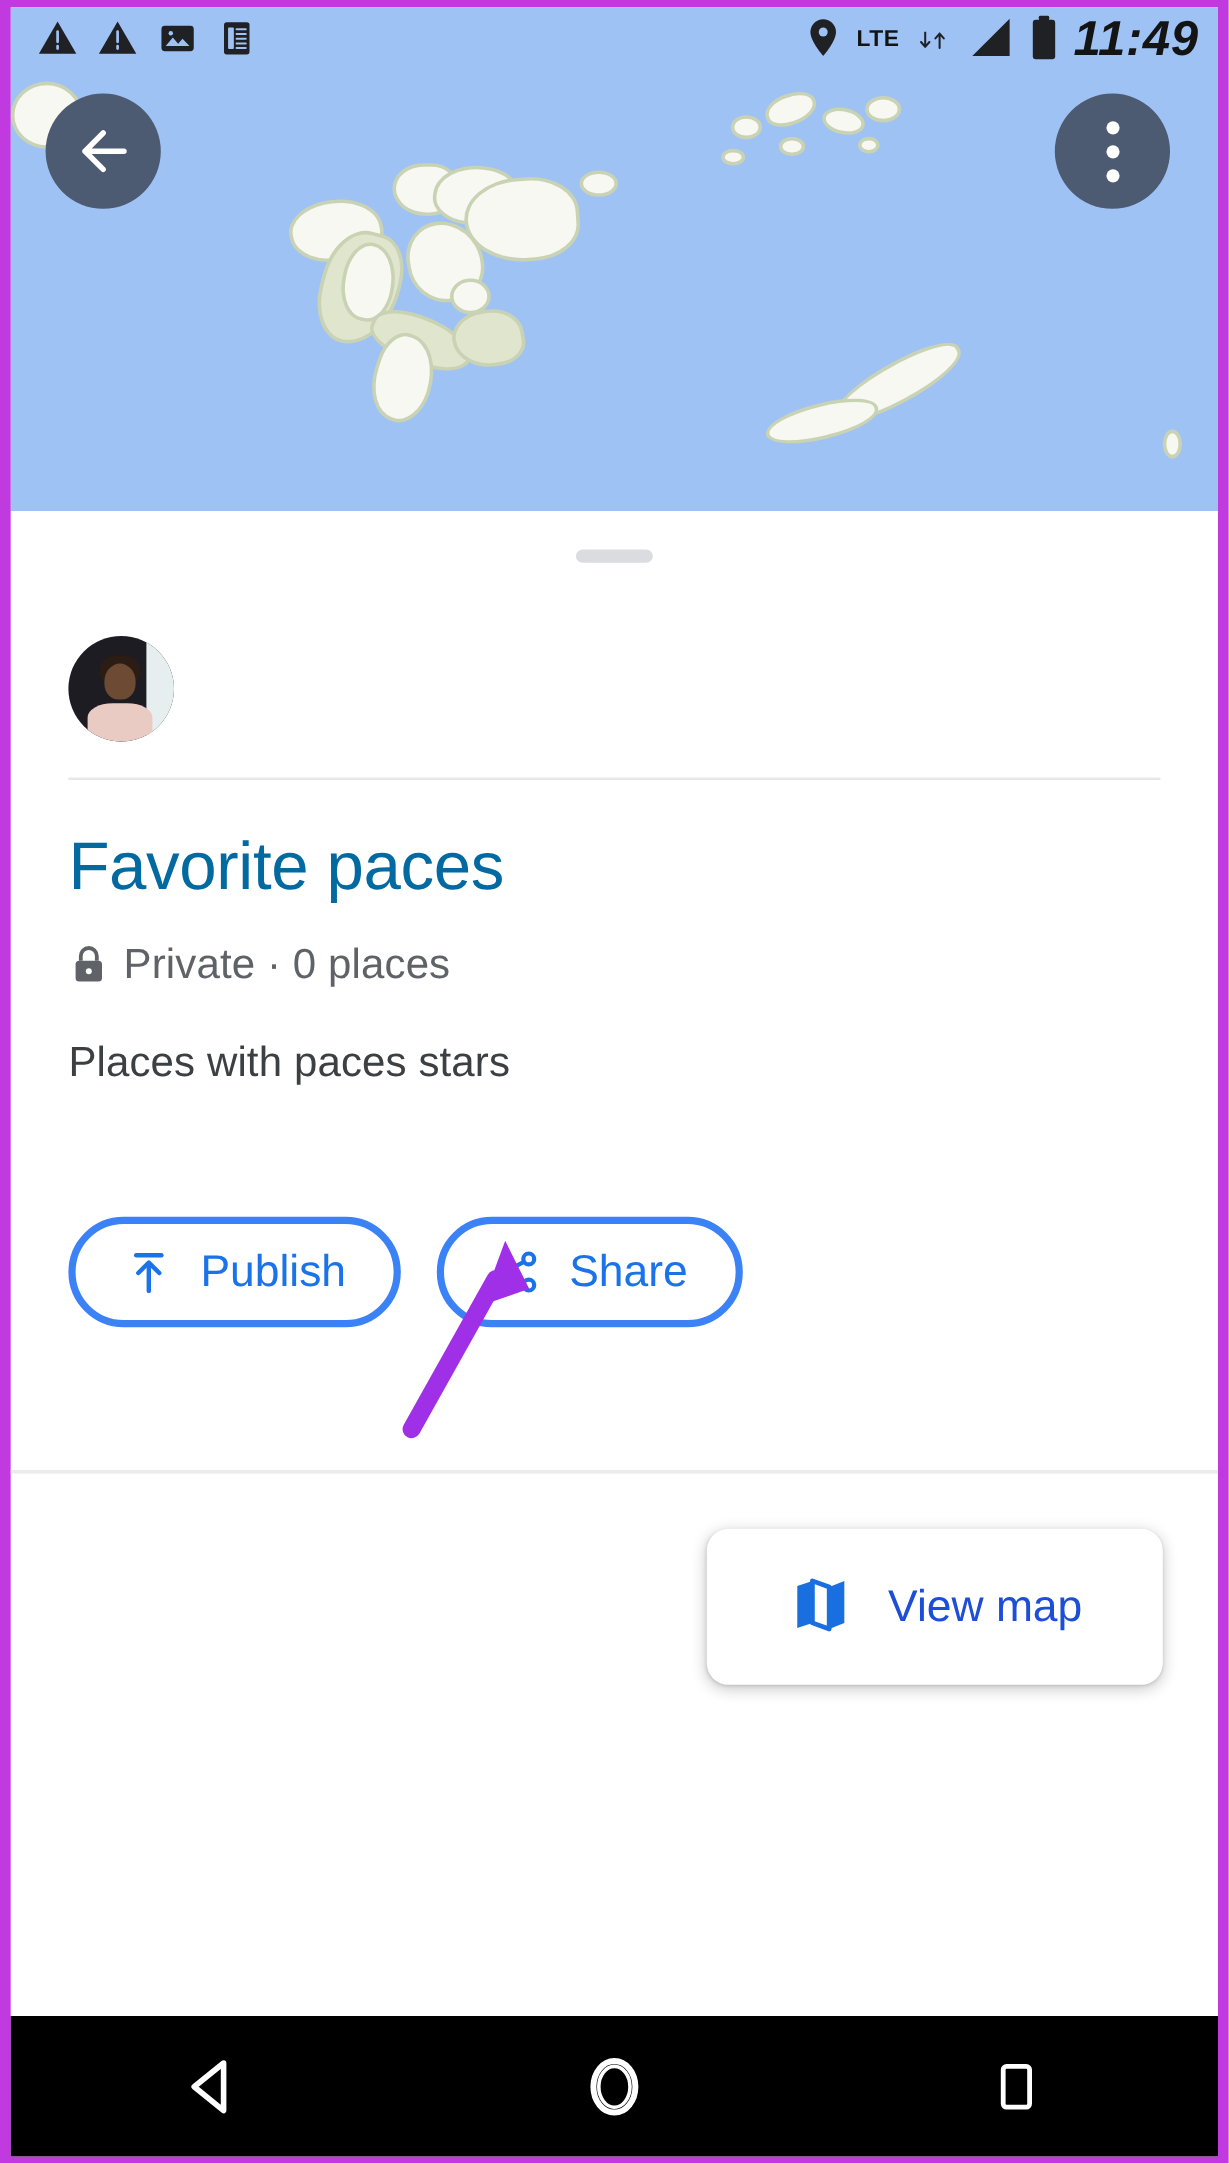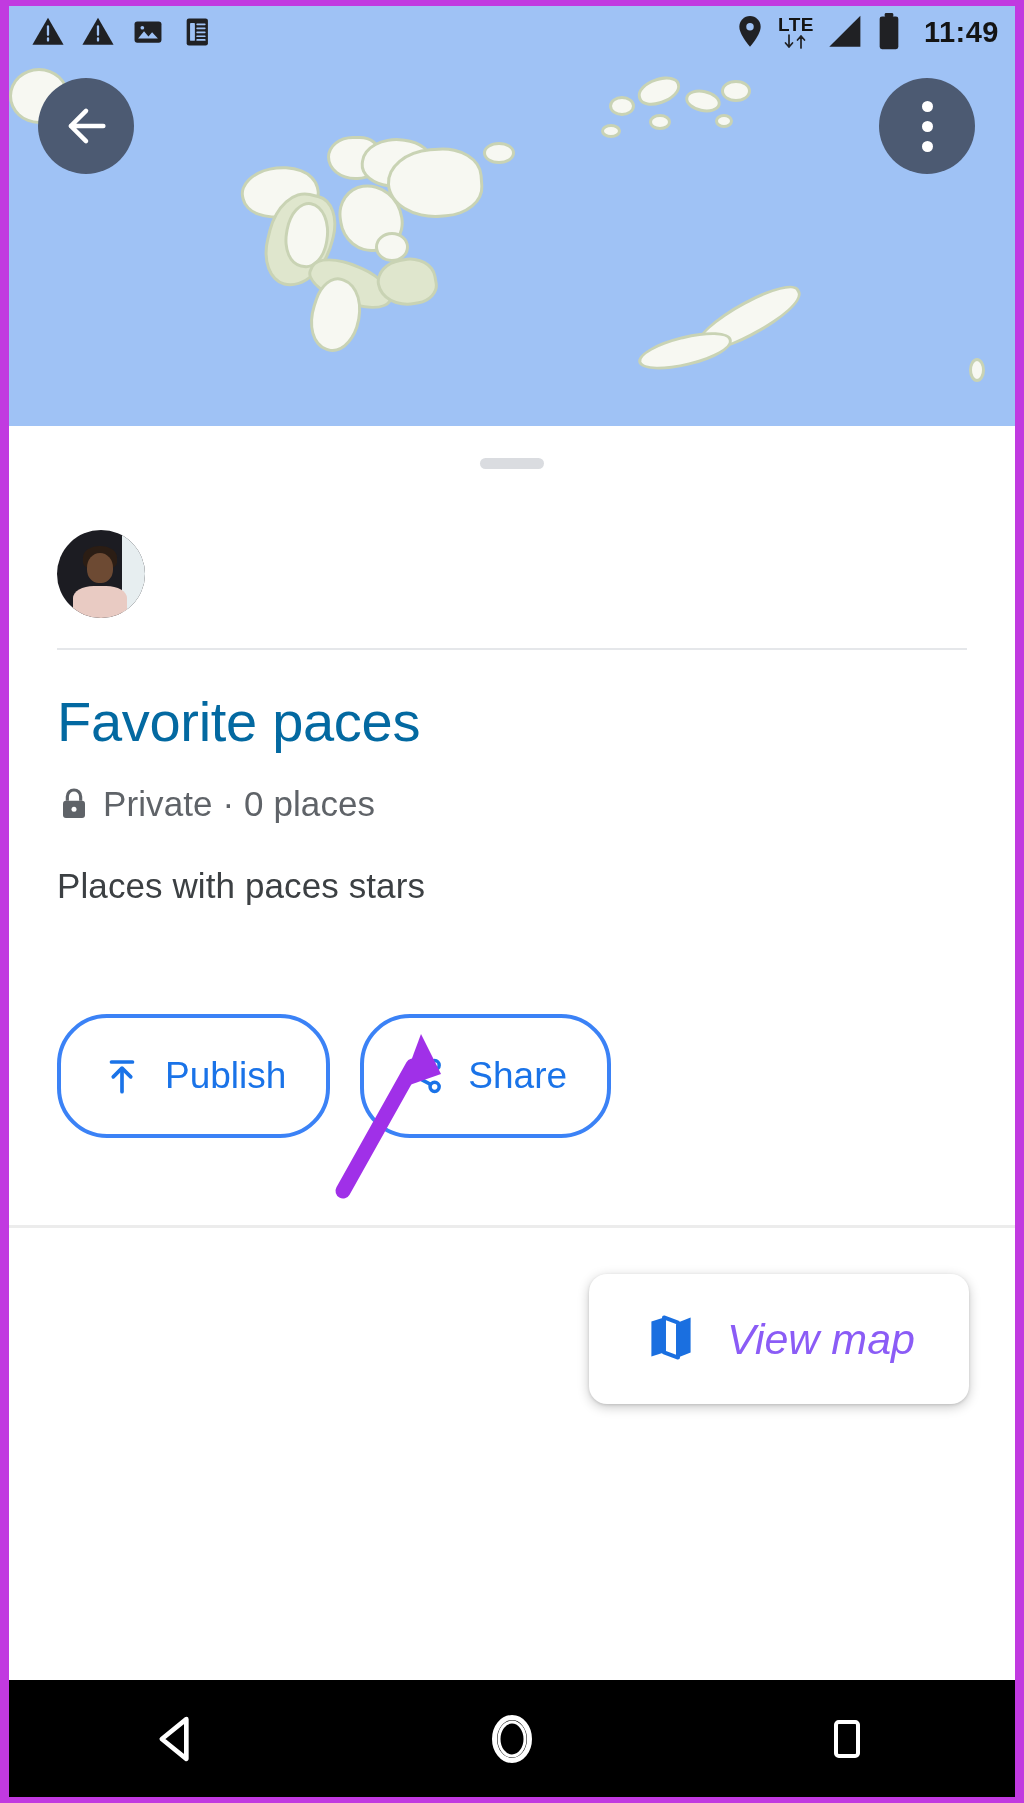--- a/index.html
+++ b/index.html
@@ -40,27 +40,28 @@
     position: absolute; left: 0; top: 0;
     width: 1006px; height: 52px;
     display: flex; align-items: center;
     padding: 0 16px 0 22px;
     z-index: 6;
   }
   #status-left { display: flex; align-items: center; gap: 16px; }
   #status-right { margin-left: auto; display: flex; align-items: center; gap: 12px; }
   .sb-icon { display: block; }
   #clock {
-    color: #141414; font-size: 29px; font-weight: bold;
-    letter-spacing: 0.5px; margin-left: 10px;
+    color: #141414; font-size: 41px; font-weight: bold;
+    letter-spacing: 0.5px; 
     font-family: "Liberation Sans", sans-serif;
+    font-style: italic;
   }
   #lte-wrap {
-    display: flex; flex-direction: column; align-items: center;
-    line-height: 1; margin-right: -2px;
+    display: flex; flex-direction: row; align-items: flex-end;
+    line-height: 1; margin-right: -2px; gap: 11px;
   }
   #lte-text { font-size: 19px; font-weight: bold; color: #141414; letter-spacing: .5px;}
 
   
   .map-fab {
     position: absolute;
     width: 96px; height: 96px;
     border-radius: 50%;
     background: #4c5a72;
     display: flex; align-items: center; justify-content: center;
@@ -129,42 +130,42 @@
     position: absolute; left: 48px; top: 440px;
     font-size: 35px; color: #3c4043; letter-spacing: 0.1px;
   }
 
   
   #actions {
     position: absolute; left: 48px; top: 588px;
     display: flex; gap: 30px; align-items: center;
   }
   .chip {
-    height: 124px; border-radius: 50px;
-    border: 4px solid #3b82f6; background: #fff;
+    height: 92px; border-radius: 50px;
+    border: 6px solid #3b82f6; background: #fff;
     display: flex; align-items: center; gap: 22px;
     padding: 0 40px;
     color: #1a73e8; font-size: 37px; font-weight: 500;
   }
   .chip .chip-ico { display: flex; align-items: center; }
 
   #divider-actions {
     position: absolute; left: 0; top: 799px;
     width: 1006px; height: 3px; background: #ececec;
   }
 
   
   #view-map-card {
     position: absolute; right: 46px; top: 848px;
     width: 380px; height: 130px;
     background: #ffffff; border-radius: 18px;
     box-shadow: 0 3px 12px rgba(0,0,0,.22), 0 1px 3px rgba(0,0,0,.12);
     display: flex; align-items: center; justify-content: center; gap: 28px;
   }
-  #view-map-label { color: #8b5cf6; font-size: 43px; font-weight: 500; font-style: italic; }
+  #view-map-label { color: #1d4ed8; font-size: 37px; font-weight: 500; }
 
   
   #annot-arrow { position: absolute; left: 0; top: 420px; z-index: 20; pointer-events: none; }
 
   
   #nav-bar {
     position: absolute; left: 0; bottom: 0;
     width: 1006px; height: 117px;
     background: #000000;
     display: flex; align-items: center; justify-content: space-around;

